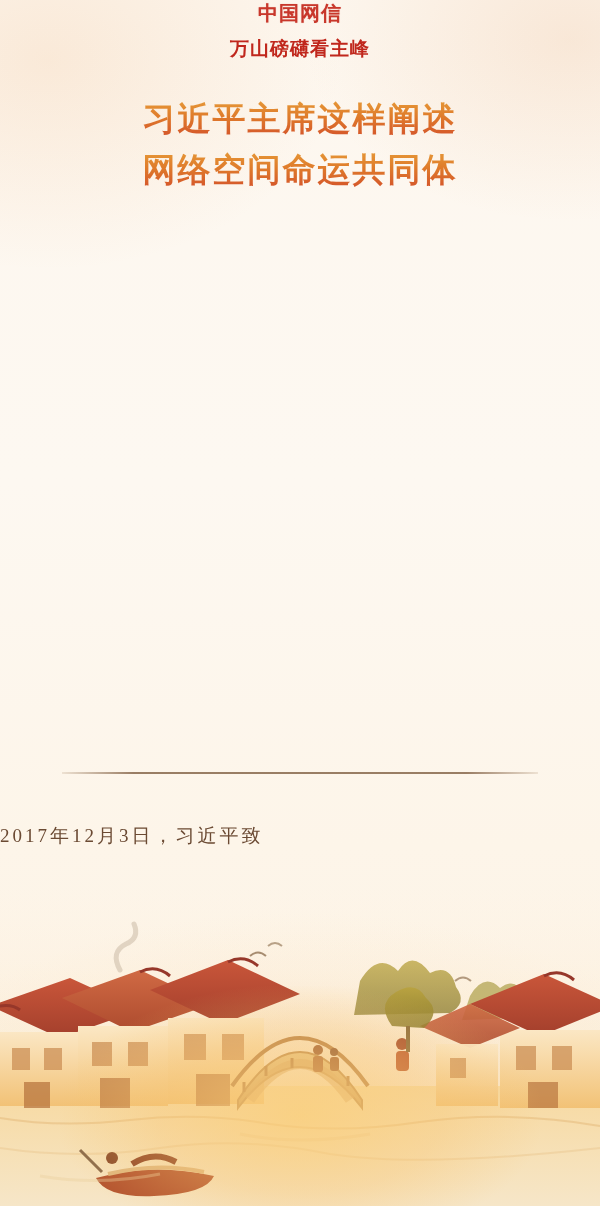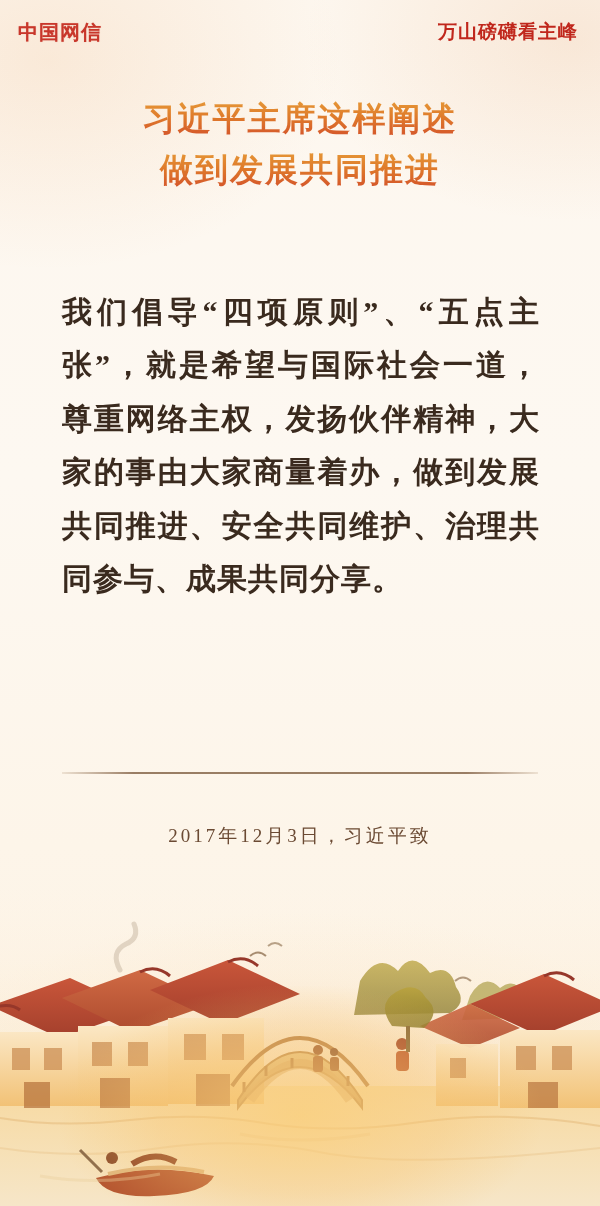--- a/index.html
+++ b/index.html
@@ -29,20 +29,21 @@
   
   .topbar {
     position: absolute;
     top: 0; left: 0; right: 0;
     height: 64px;
     display: flex;
     align-items: center;
     justify-content: space-between;
     padding: 0 18px;
     box-sizing: border-box;
+    flex-direction: column;
   }
   .brand {
     font-size: 20px;
     font-weight: bold;
     letter-spacing: 1px;
     color: #c8372b;
     font-family: "Liberation Sans", sans-serif;
     text-shadow: 0 0 1px rgba(200,55,43,0.4);
   }
   .campaign {
@@ -106,21 +107,20 @@
     width: 476px;
     height: 2px;
     background: linear-gradient(90deg, rgba(150,110,70,0.15), rgba(120,85,55,0.75) 15%, rgba(120,85,55,0.75) 85%, rgba(150,110,70,0.15));
   }
 
   
   .source {
     position: absolute;
     top: 818px;
     left: 0; right: 0;
-    text-align: center;
     color: #6b4a33;
     font-size: 19px;
     line-height: 1.9;
     letter-spacing: 3px;
     font-family: "Liberation Serif", serif;
   }
 
   
   .illo {
     position: absolute;
@@ -143,24 +143,23 @@
 
 <div class="poster">
 
   <div class="topbar">
     <div class="brand">中国网信</div>
     <div class="campaign">万山磅礴看主峰</div>
   </div>
 
   <div class="title-block">
     <div class="title-line">习近平主席这样阐述</div>
-    <div class="title-line">做到发展共同推进</div>
-  </div>
-
-  <div class="quote">我们倡导“四项原则”、“五点主张”，就是希望与国际社会一道，尊重网络主权，发扬伙伴精神，大家的事由大家商量着办，做到发展共同推进、安全共同维护、治理共同参与、成果共同分享。</div>
+    <div class="title-line">网络空间命运共同体</div>
+  </div>
+
 
   <div class="divider"></div>
 
   <div class="source">
     <div>2017年12月3日，习近平致</div>
   </div>
 
   <div class="illo">
     <svg width="600" height="320" viewBox="0 0 600 320" xmlns="http://www.w3.org/2000/svg" aria-hidden="true">
       <defs>

